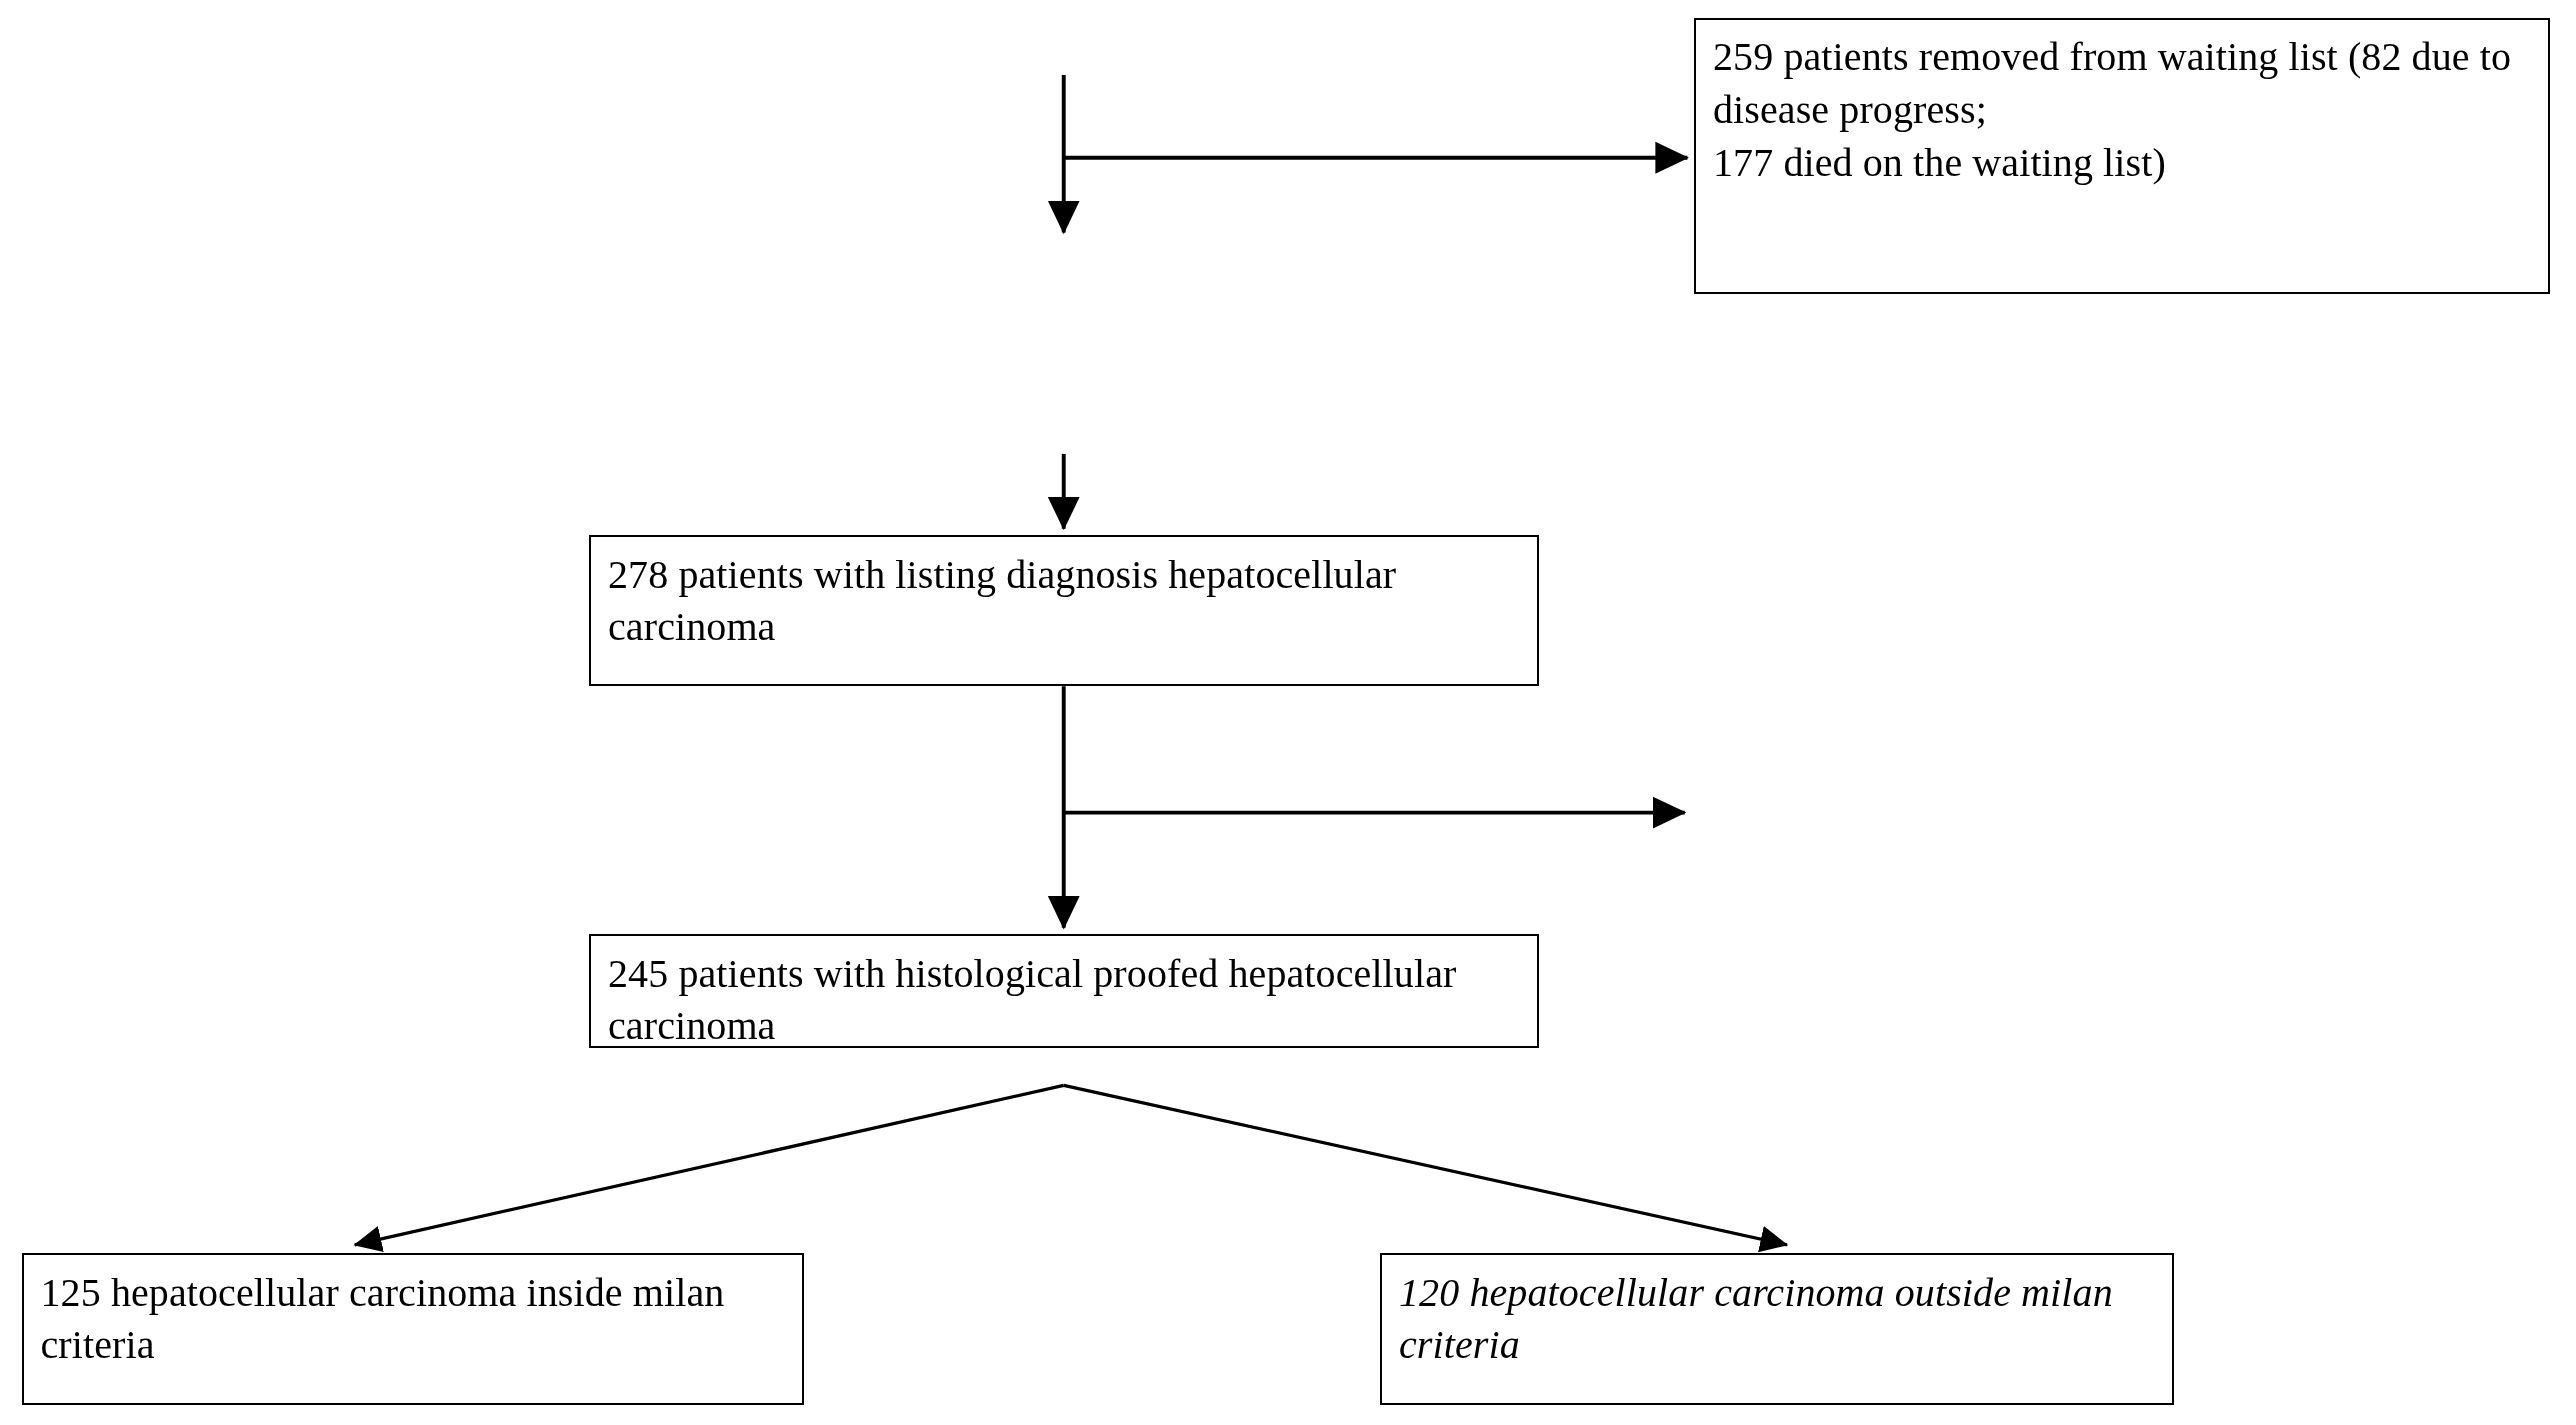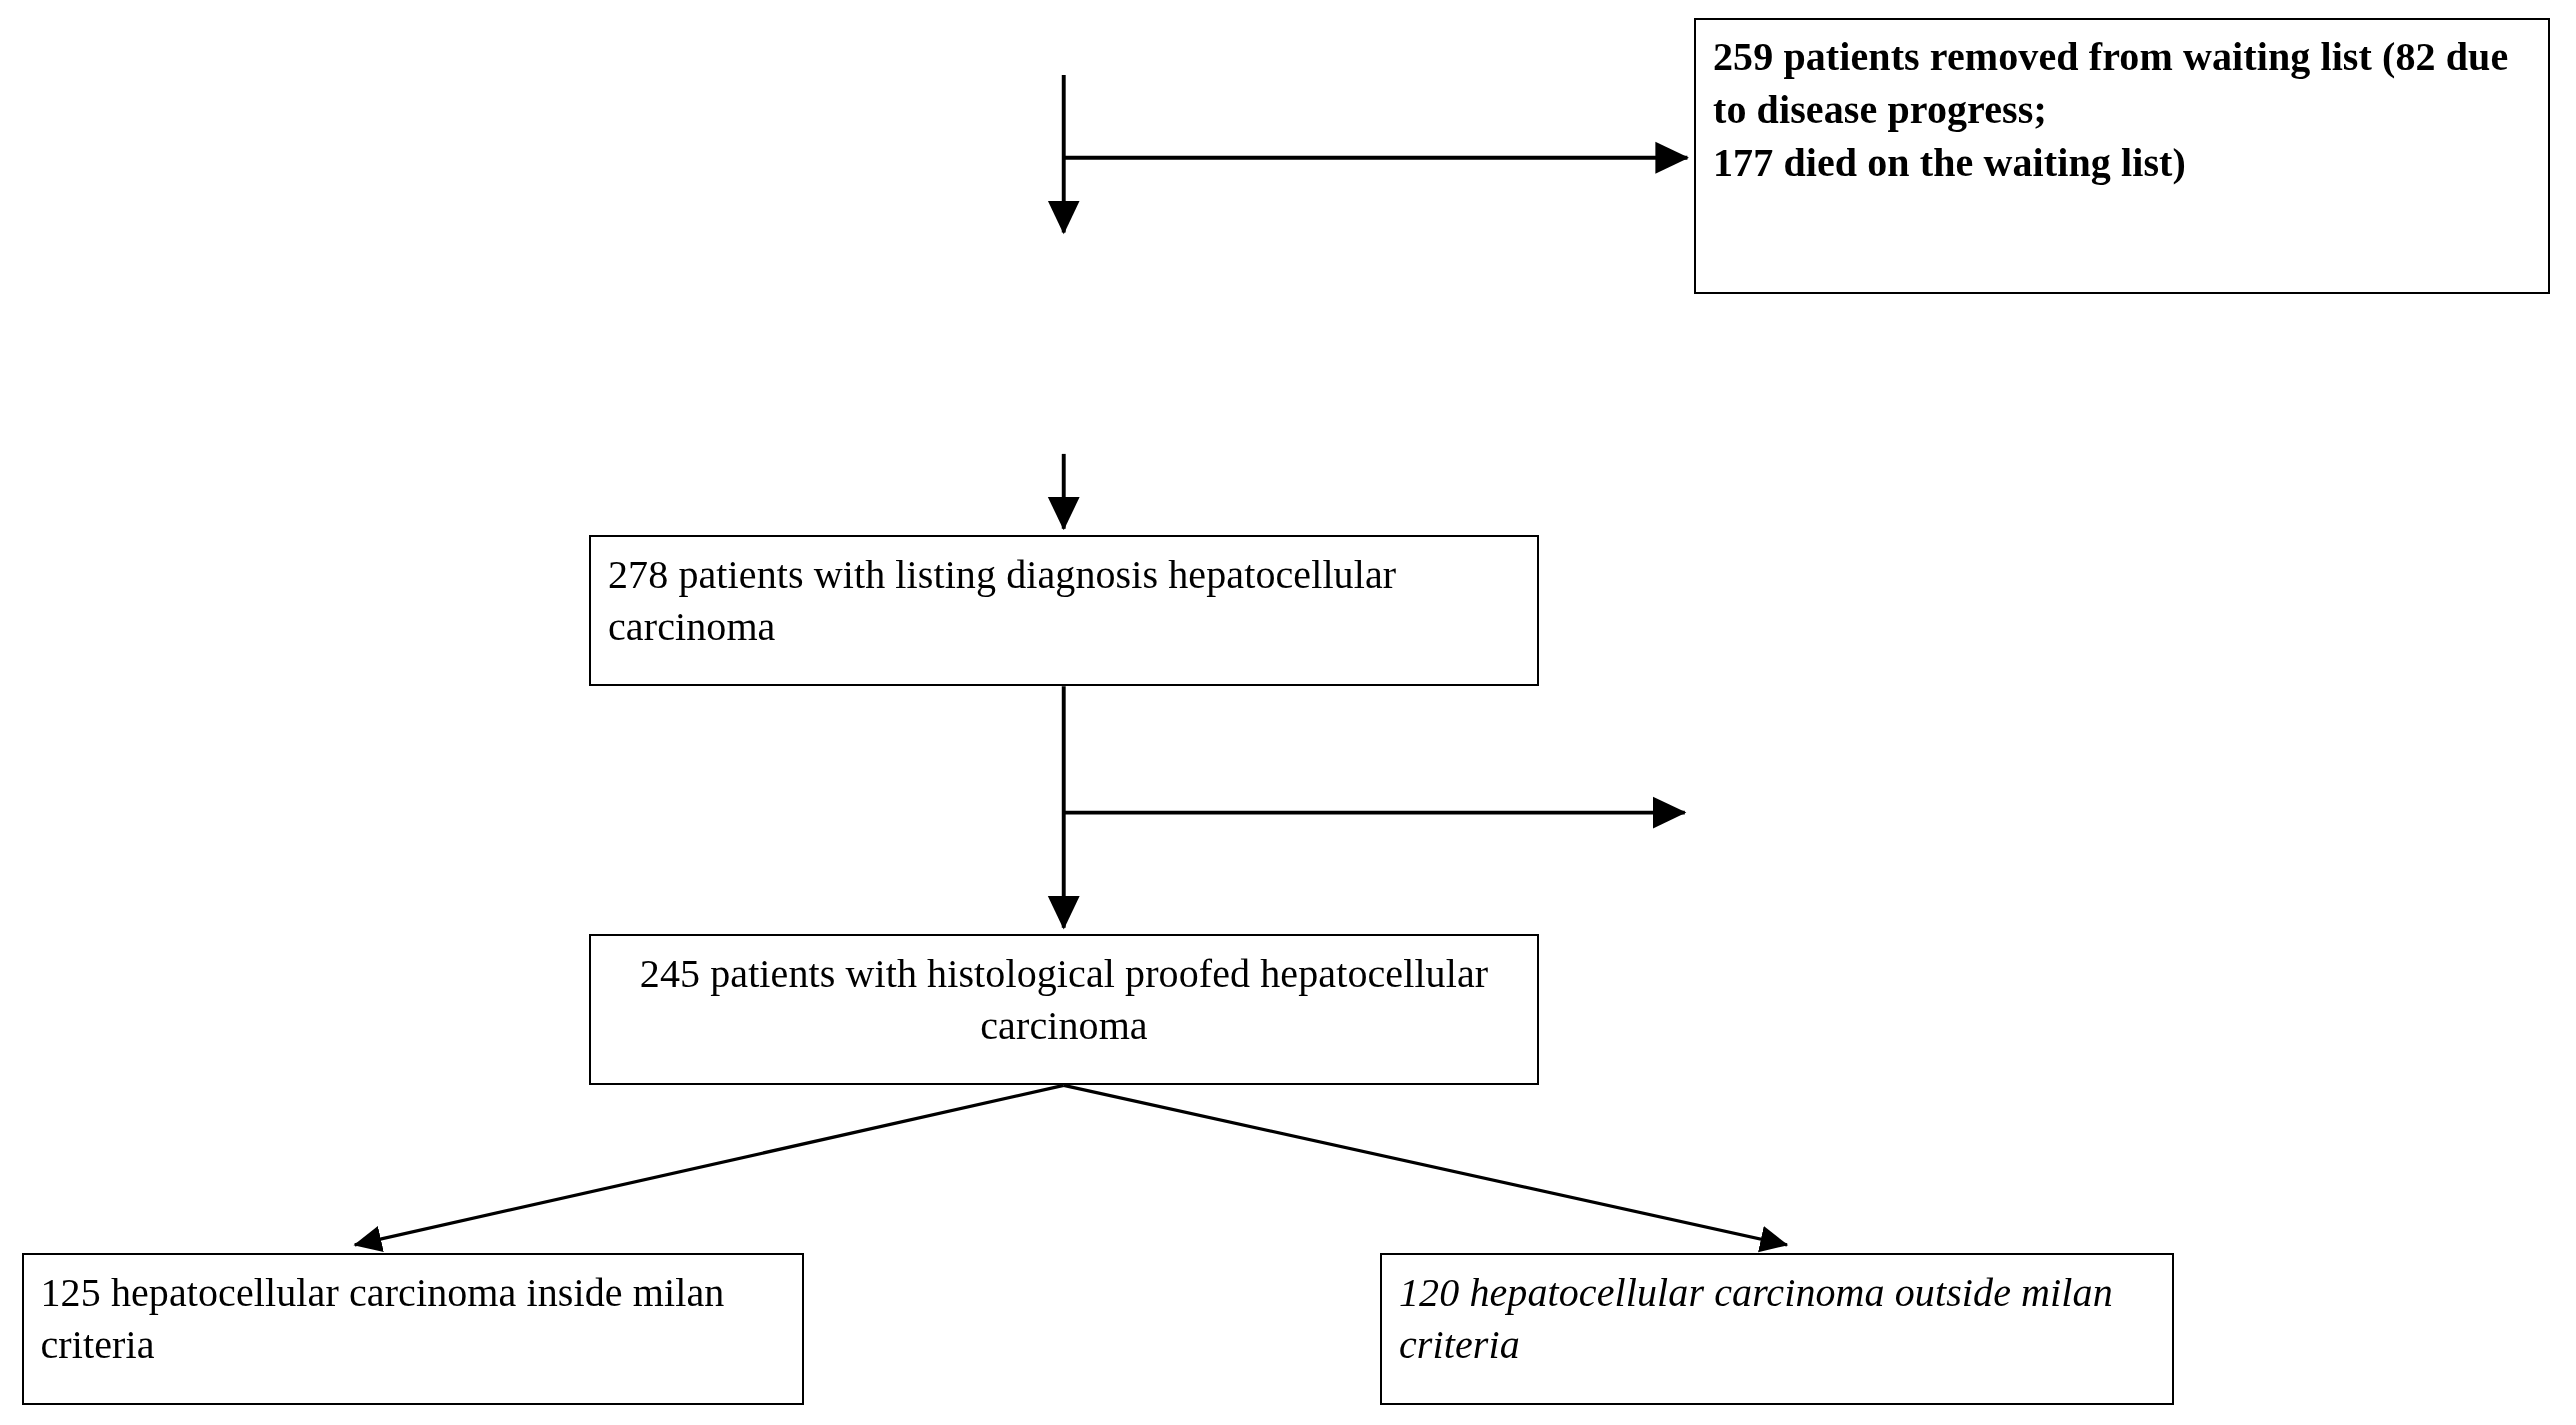--- a/index.html
+++ b/index.html
@@ -31,22 +31,22 @@
     position: absolute;
     left: 0;
     top: 0;
     width: 2576px;
     height: 1426px;
     pointer-events: none;
   }
   
   #box-otlt        { left: 589px;  top: 239px;  width: 950px; height: 215px; }
   #box-listing     { left: 589px;  top: 535px;  width: 950px; height: 151px; }
-  #box-proofed     { left: 589px;  top: 934px; width: 950px; height: 151px; text-align: center; }
-  #box-removed     { left: 1694px; top: 17.6px;   width: 856px; height: 276px; font-weight: bold; }
+  #box-proofed     { left: 589px;  top: 934px; width: 950px; height: 114px; }
+  #box-removed     { left: 1694px; top: 17.6px;   width: 856px; height: 276px; }
   #box-adverse     { left: 1691px; top: 674px; width: 855px; height: 275px; }
   #box-inside      { left: 21.5px;   top: 1253px; width: 782px; height: 152px; }
   #box-outside     { left: 1380px; top: 1253px; width: 794px; height: 152px; font-style: italic; }
 </style>
 </head>
 <body>
 
 <div id="flowchart-root">
 
   <svg class="svg-layer" viewBox="0 0 3957 2190" width="2576" height="1426" xmlns="http://www.w3.org/2000/svg">

